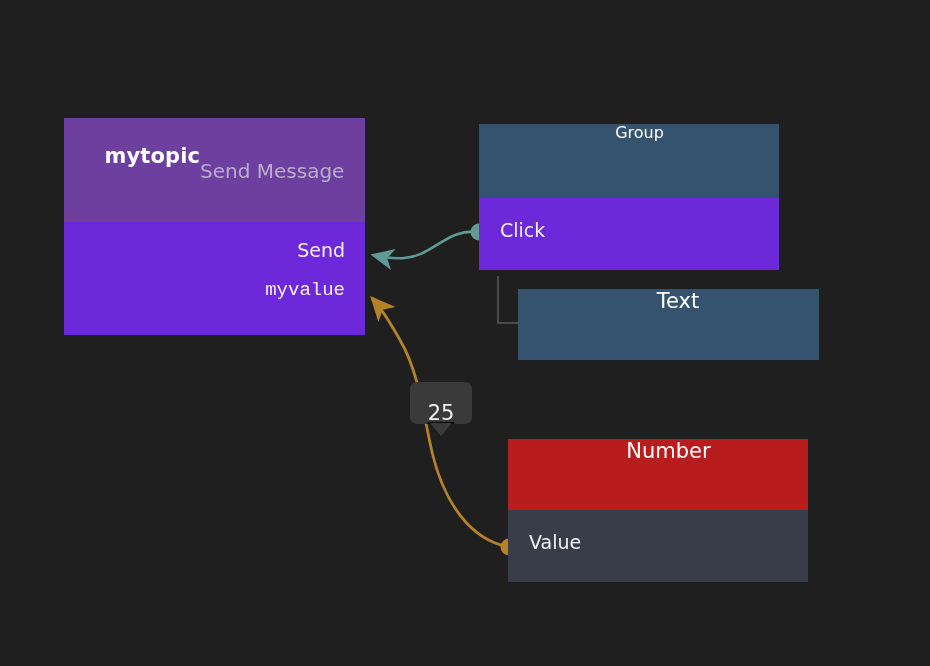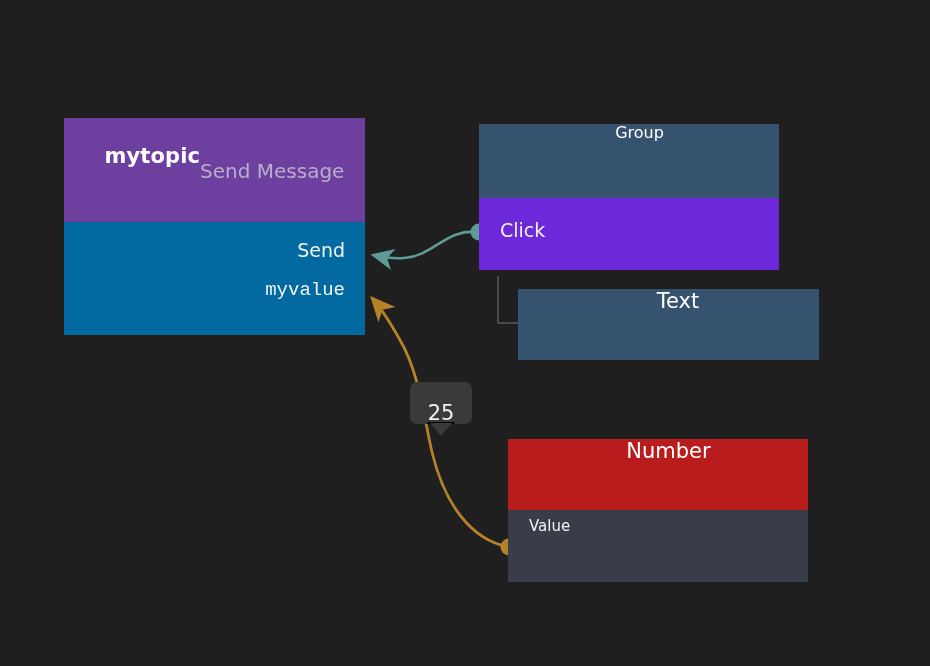--- a/index.html
+++ b/index.html
@@ -77,21 +77,21 @@
     width: 301px;
     height: 217px;
   }
   #node-mytopic .node-header {
     height: 104px;
     background: #6d3f9f;
     padding: 26px 0 0 20px;
   }
   #node-mytopic .node-body {
     height: 113px;
-    background: #0369a1;
+    background: #6d28d9;
   }
   #node-mytopic .node-title {
     font-size: 21px;
     font-weight: bold;
     letter-spacing: 0.1px;
   }
   #node-mytopic .node-subtitle {
     font-size: 20px;
     margin-top: 16px;
   }
@@ -164,22 +164,22 @@
   }
   #node-number .node-body {
     height: 72px;
     background: #393d49;
   }
   #node-number .node-title {
     font-size: 21px;
   }
   #node-number .port-value {
     left: 21px;
-    top: 7px;
-    font-size: 15px;
+    top: 21px;
+    font-size: 19px;
   }
 
   
   #tree-bracket {
     position: absolute;
     left: 497px;
     top: 276px;
     width: 24px;
     height: 48px;
     border-left: 2px solid #4a4a4a;

